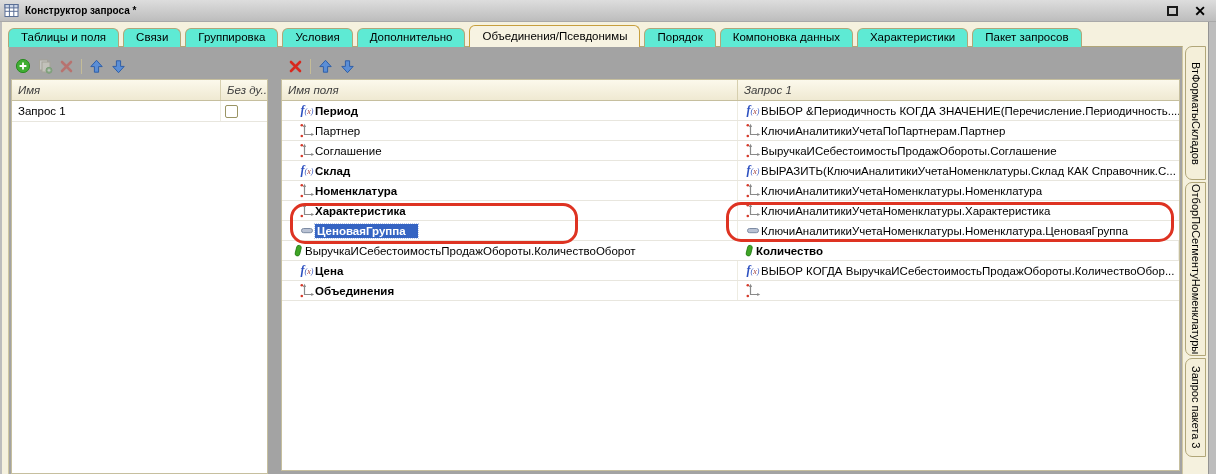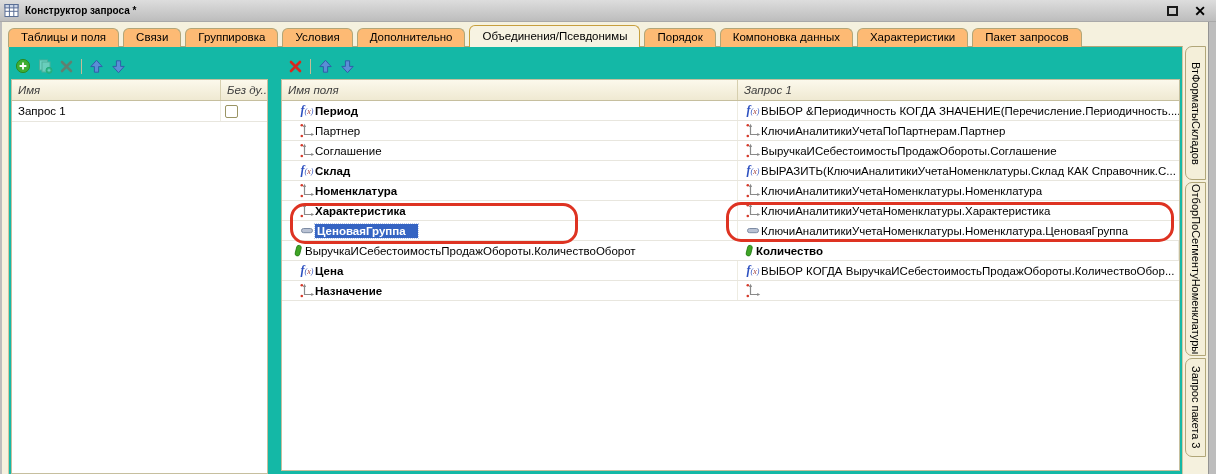--- a/index.html
+++ b/index.html
@@ -13,27 +13,27 @@
     gap:6px; padding-left:4px; border-bottom:1px solid #a9a9a9; }
   .titlebar .title { font-weight:bold; font-size:10px; }
   .winbtns { position:absolute; right:10px; top:0; height:22px; display:flex; gap:16px; align-items:center; }
   .btn-max { width:11px; height:10px; border:2px solid #1a1a1a; display:inline-block; cursor:default; }
   .btn-close { font-weight:bold; font-size:14px; line-height:14px; cursor:default; }
   .frame-left { position:absolute; left:0; top:22px; width:2px; height:452px; background:#bdbdbd; }
   .frame-right { position:absolute; left:1208px; top:22px; width:8px; height:452px; background:#bdbdbd; border-left:1px solid #939393; }
 
   
   .tabstrip { position:absolute; left:8px; top:25px; height:22px; display:flex; gap:4px; align-items:flex-end; z-index:3; }
-  .tab { height:19px; line-height:17px; padding:0 12px; background:#fdba74;
+  .tab { height:19px; line-height:17px; padding:0 12px; background:#5eead4;
     border:1px solid #b1a678; border-bottom:none; border-radius:6px 6px 0 0; white-space:nowrap; cursor:default; }
   .tab.active { height:22px; line-height:20px; background:#f7f3e2; border:1px solid #c79f3d; border-bottom:none; }
 
   
   .content { position:absolute; left:8px; top:46px; width:1175px; height:428px;
-    background:#14b8a6; border-top:1px solid #b1a678; border-left:1px solid #cfc7a2; border-right:1px solid #cfc7a2; }
+    background:#a3a3a3; border-top:1px solid #b1a678; border-left:1px solid #cfc7a2; border-right:1px solid #cfc7a2; }
 
   
   .toolbar { position:absolute; display:flex; align-items:center; gap:5px; height:20px; }
   .toolbar.tb-left { left:5px; top:9px; }
   .toolbar.tb-right { left:278px; top:9px; }
   .tbtn { width:17px; height:17px; display:inline-flex; align-items:center; justify-content:center; cursor:default; }
   .tbtn.disabled { opacity:.38; }
   .tbtn.sep { width:3px; height:16px; cursor:default; }
   .tbtn.sep::before { content:""; width:1px; height:15px; background:#c4bc98; display:block; }
 
@@ -400,21 +400,21 @@
     <div class="cell name">
       <span class="ric">
               <svg width="15" height="15" viewBox="0 0 15 15">
                 <path d="M4.5 3 V11.5 H12" fill="none" stroke="#8a8a8a" stroke-width="1.2"></path>
                 <path d="M4.5 0.8 L2.9 3.9 H6.1 Z" fill="#8a8a8a"></path>
                 <path d="M14.2 11.5 L11.2 9.9 V13.1 Z" fill="#8a8a8a"></path>
                 <circle cx="1.8" cy="2.2" r="1.3" fill="#d43a2a"></circle>
                 <circle cx="1.8" cy="13" r="1.3" fill="#d43a2a"></circle>
               </svg>
             </span>
-      <span class="bold">Назначение</span>
+      <span class="bold">Объединения</span>
     </div>
     <div class="cell value">
       <span class="ric">
               <svg width="15" height="15" viewBox="0 0 15 15">
                 <path d="M4.5 3 V11.5 H12" fill="none" stroke="#8a8a8a" stroke-width="1.2"></path>
                 <path d="M4.5 0.8 L2.9 3.9 H6.1 Z" fill="#8a8a8a"></path>
                 <path d="M14.2 11.5 L11.2 9.9 V13.1 Z" fill="#8a8a8a"></path>
                 <circle cx="1.8" cy="2.2" r="1.3" fill="#d43a2a"></circle>
                 <circle cx="1.8" cy="13" r="1.3" fill="#d43a2a"></circle>
               </svg>

